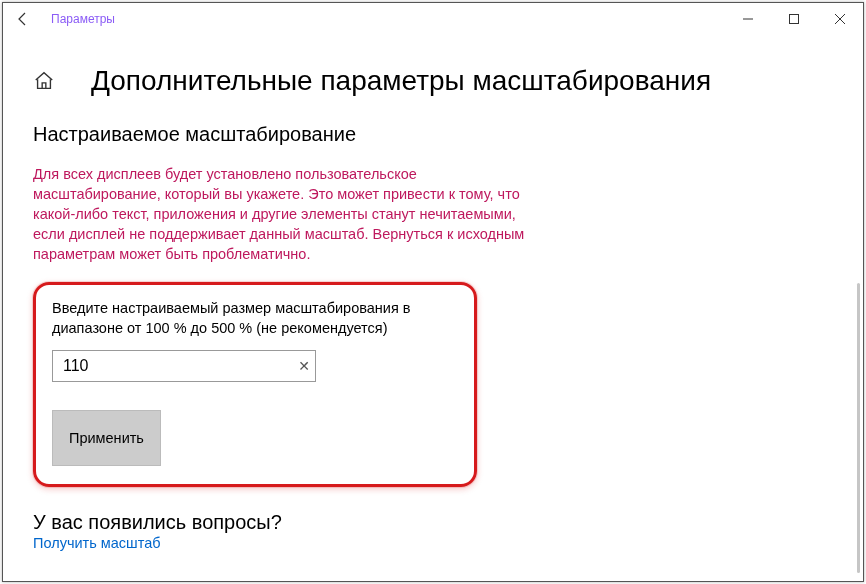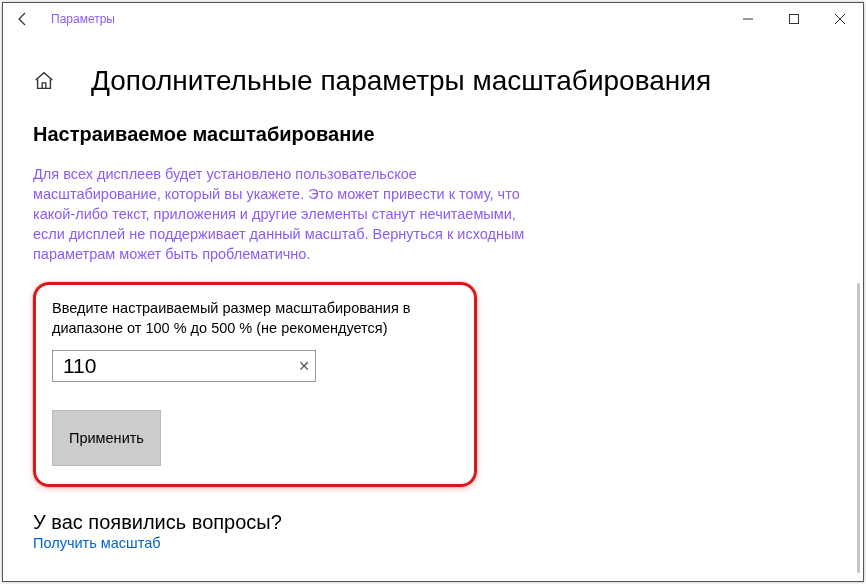--- a/index.html
+++ b/index.html
@@ -65,27 +65,27 @@
       margin-right: 18px;
       color: #333;
     }
     .page-title {
       font-size: 28px;
       font-weight: 400;
       color: #000;
     }
     .section-title {
       font-size: 20px;
-      font-weight: 700;
+      font-weight: 400;
       margin-bottom: 18px;
     }
     .desc-text {
       font-size: 14.5px;
       line-height: 1.38;
-      color: #8b5cf6;
+      color: #be185d;
       max-width: 500px;
       margin-bottom: 18px;
     }
     .highlight-box {
       border: 3.5px solid #d61a1c;
       border-radius: 16px;
       padding: 14px 16px 18px 16px;
       width: 444px;
       box-shadow: 0 0 0 1px rgba(214,26,28,0.15), 0 2px 6px rgba(214,26,28,0.25);
     }
@@ -96,21 +96,21 @@
     }
     .input-row {
       display: flex; align-items: center;
       margin-bottom: 28px;
     }
     .scale-input {
       width: 264px; height: 32px;
       border: 1.5px solid #999;
       background: #fff;
       padding: 0 30px 0 10px;
-      font-size: 21px;
+      font-size: 16px;
       font-family: inherit;
       position: relative;
     }
     .input-wrapper { position: relative; width: 264px; }
     .clear-btn {
       position: absolute;
       right: 6px; top: 50%;
       transform: translateY(-50%);
       font-size: 14px;
       color: #555;

